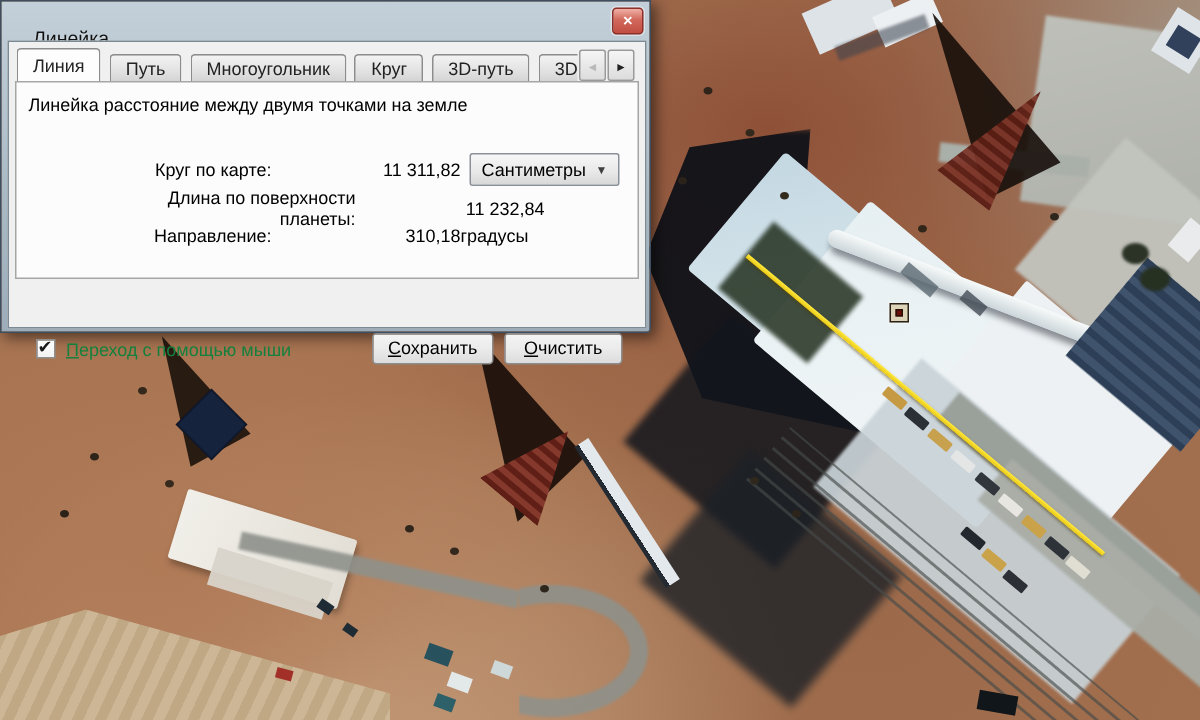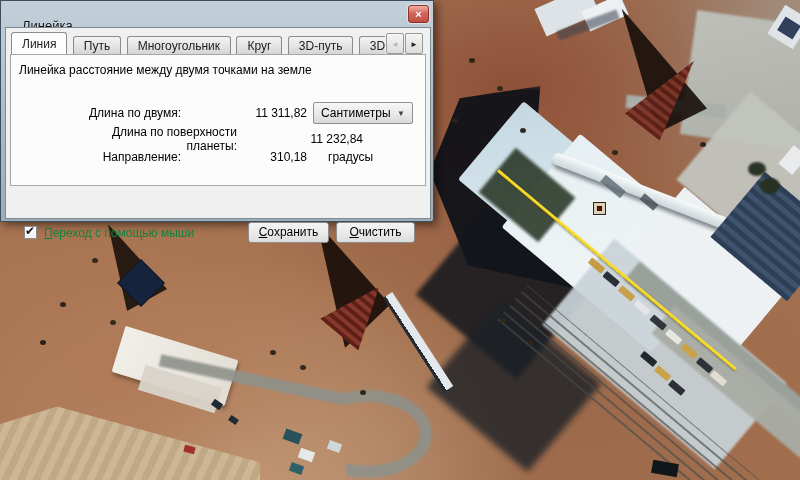--- a/index.html
+++ b/index.html
@@ -35,21 +35,21 @@
   .tsbtn{position:absolute;top:0;width:18px;height:21px;border:1px solid #9a9a9a;border-radius:2px;
     background:linear-gradient(180deg,#f5f5f5,#dcdcdc);font-size:8px;text-align:center;line-height:21px;box-sizing:border-box;}
   .tsbtn.left{left:0;color:#b9b9b9;}
   .tsbtn.right{left:19px;color:#222;cursor:pointer;}
   
   .groupbox{position:absolute;left:4px;top:26px;width:416px;height:132px;background:#fcfcfc;border:1px solid #a6a6a6;box-sizing:border-box;}
   .desc{position:absolute;left:8px;top:8px;font-size:12px;color:#000;}
   .row{position:absolute;left:6px;right:6px;display:flex;align-items:center;font-size:12px;color:#000;}
   .row .lbl{width:164px;text-align:right;}
   .row .val{width:126px;text-align:right;}
-  .row .unit{margin-left:21px;}
+  .row .unit{margin-left:0;}
   .r1{top:46px;height:23px;}
   .r2{top:76px;height:16px;justify-content:center;}
   .r3{top:94px;height:16px;}
   .combo{margin-left:6px;width:100px;height:22px;border:1px solid #8a9097;border-radius:2px;
     background:linear-gradient(180deg,#f7f7f7,#e9e9e9 55%,#d8d8d8);position:relative;box-sizing:border-box;cursor:pointer;}
   .combo .cval{position:absolute;left:7px;top:3px;font-size:12px;color:#000;}
   .combo .carrow{position:absolute;right:7px;top:6px;font-size:8px;color:#404040;}
   
   .checkbox{position:absolute;left:18px;top:198px;width:13px;height:13px;background:linear-gradient(180deg,#fff,#f2f2f2);
     border:1px solid #8e8e8e;box-sizing:border-box;cursor:pointer;}
@@ -150,21 +150,21 @@
         <div class="tab">3D-путь</div>
         <div class="tab">3D-много</div>
       </div>
       <div class="tab-scroll">
         <div class="tsbtn left">◄</div>
         <div class="tsbtn right">►</div>
       </div>
       <div class="groupbox">
         <div class="desc">Линейка расстояние между двумя точками на земле</div>
         <div class="row r1">
-          <span class="lbl">Длина по двумя:</span>
+          <span class="lbl">Круг по карте:</span>
           <span class="val">11 311,82</span>
           <div class="combo">
             <span class="cval">Сантиметры</span>
             <span class="carrow">▼</span>
           </div>
         </div>
         <div class="row r2">
           <span class="lbl">Длина по поверхности планеты:</span>
           <span class="val">11 232,84</span>
         </div>

